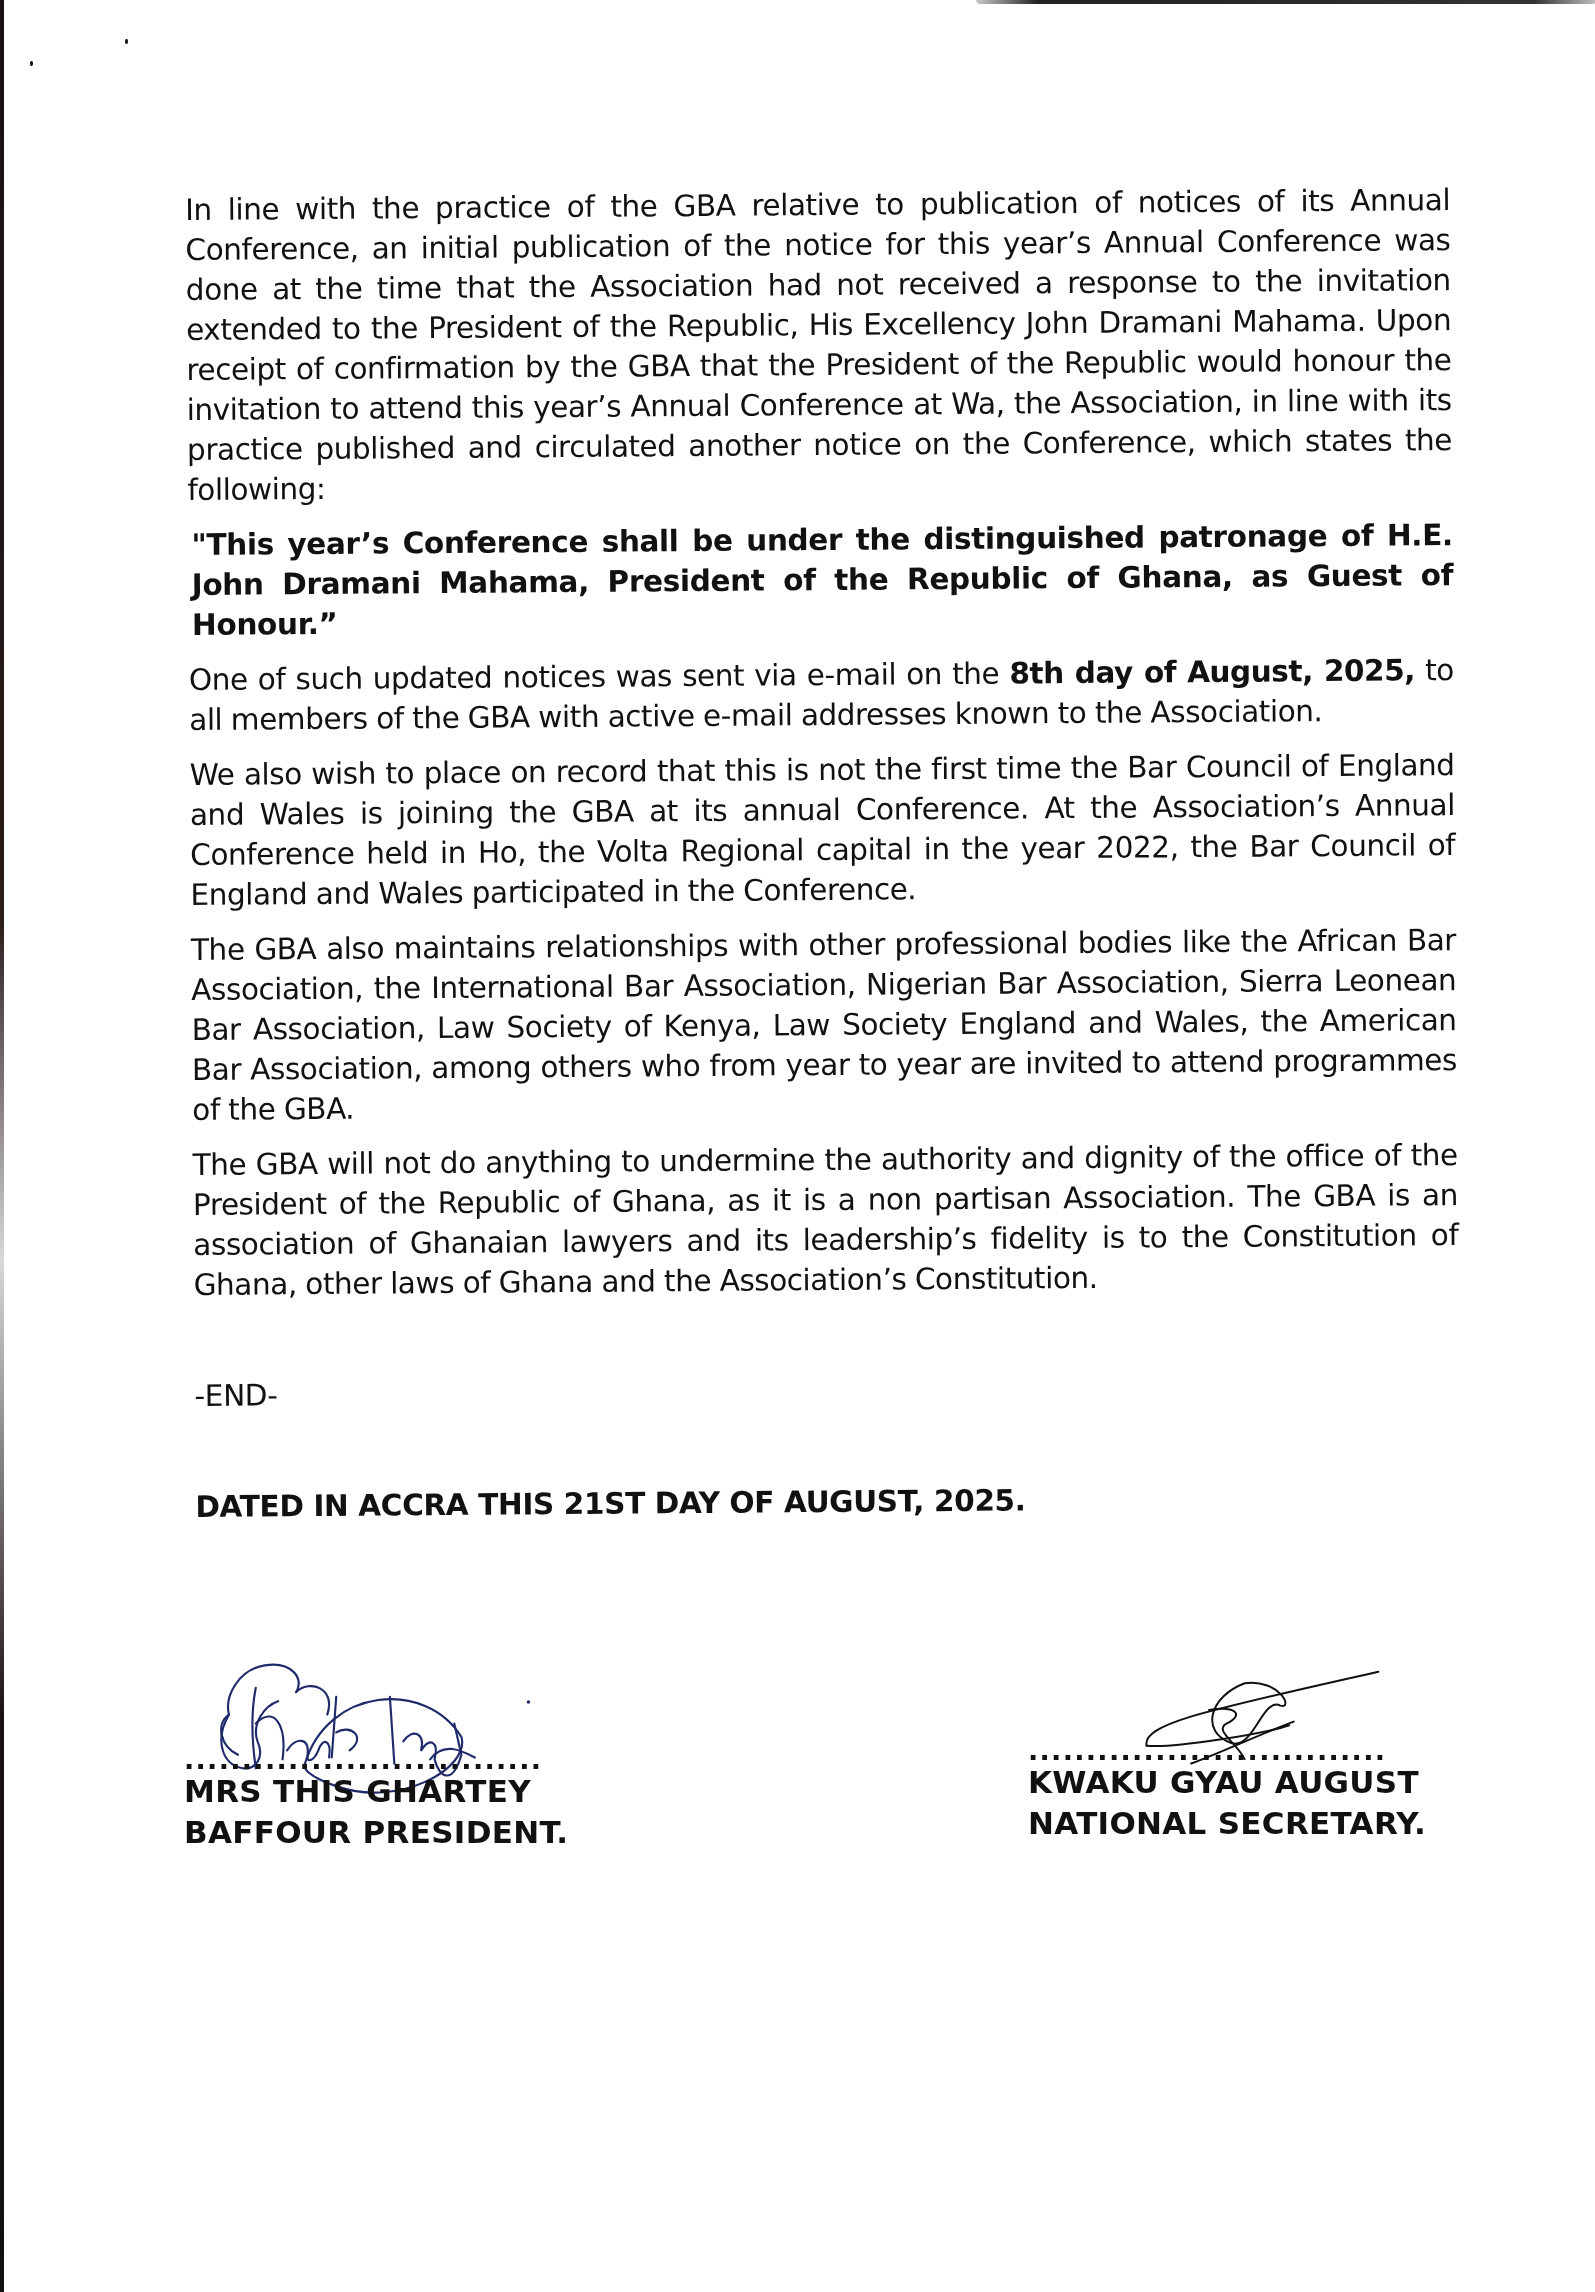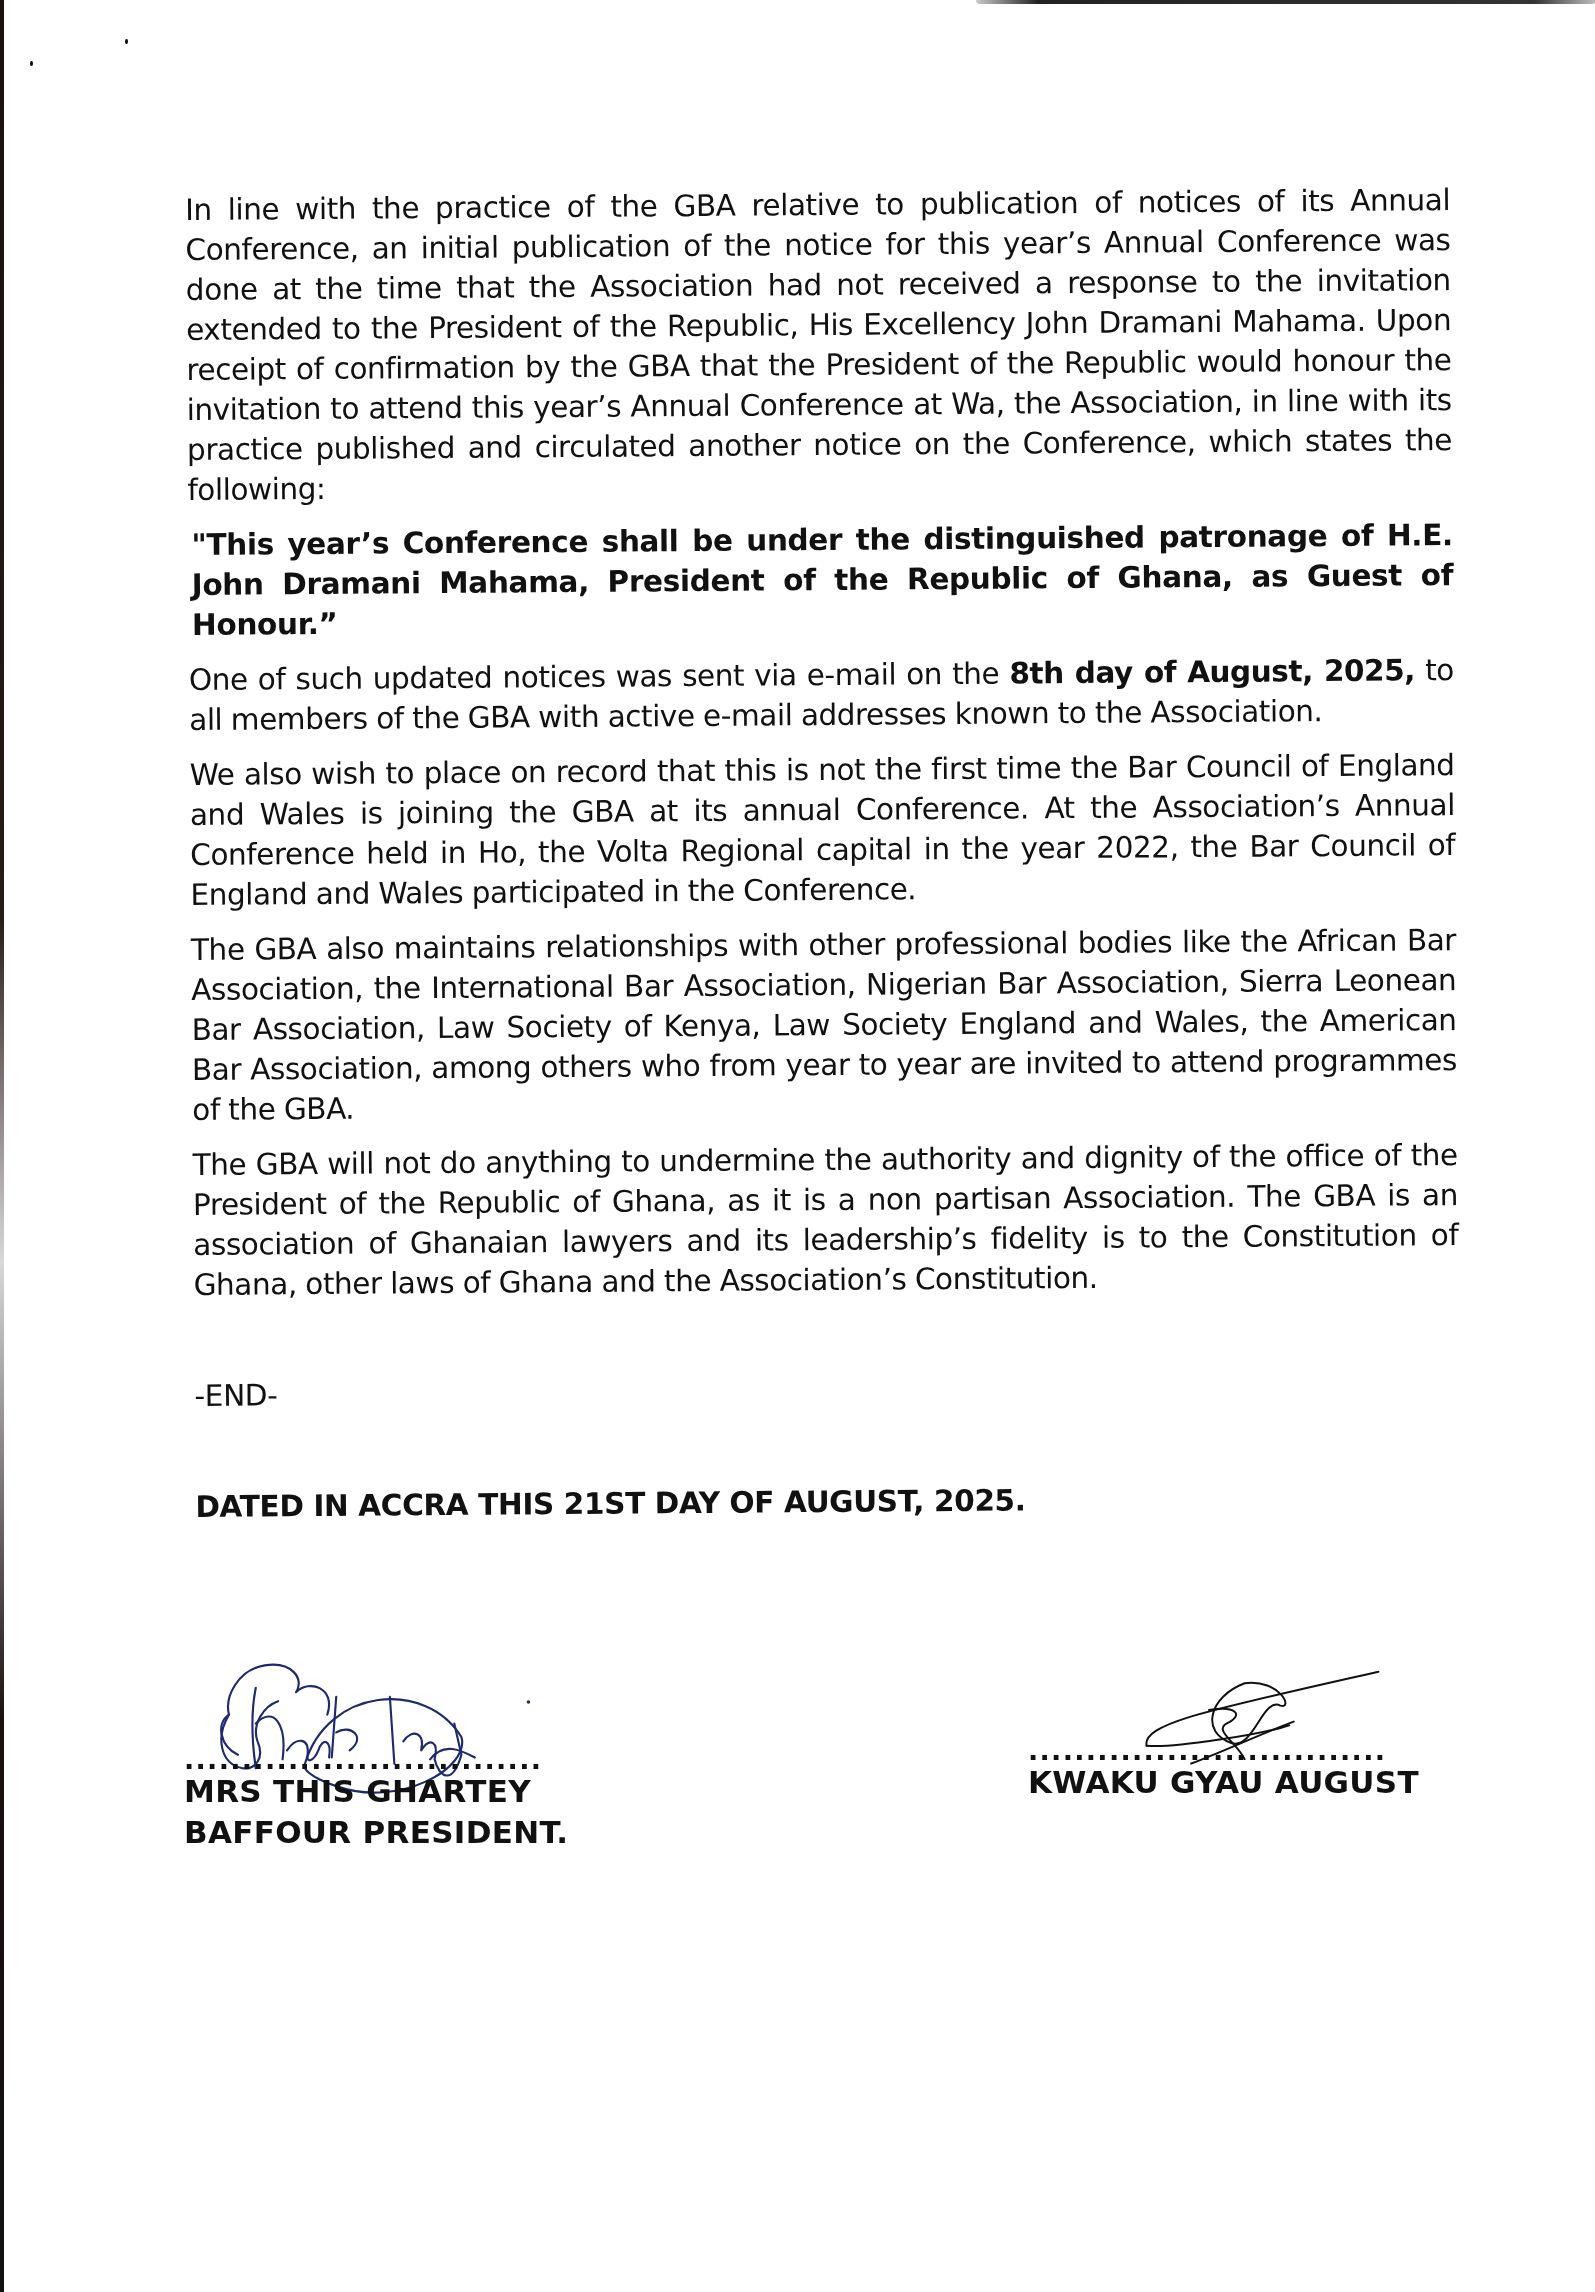--- a/index.html
+++ b/index.html
@@ -136,14 +136,15 @@
 
 <div class="sig-block sig-left">
   <div class="dots">...............................</div>
   <div>MRS THIS GHARTEY</div>
   <div>BAFFOUR PRESIDENT.</div>
 </div>
 
 <div class="sig-block sig-right">
   <div class="dots">...............................</div>
   <div>KWAKU GYAU AUGUST</div>
+  <div>NATIONAL SECRETARY.</div>
 </div>
 
 
 </body></html>

